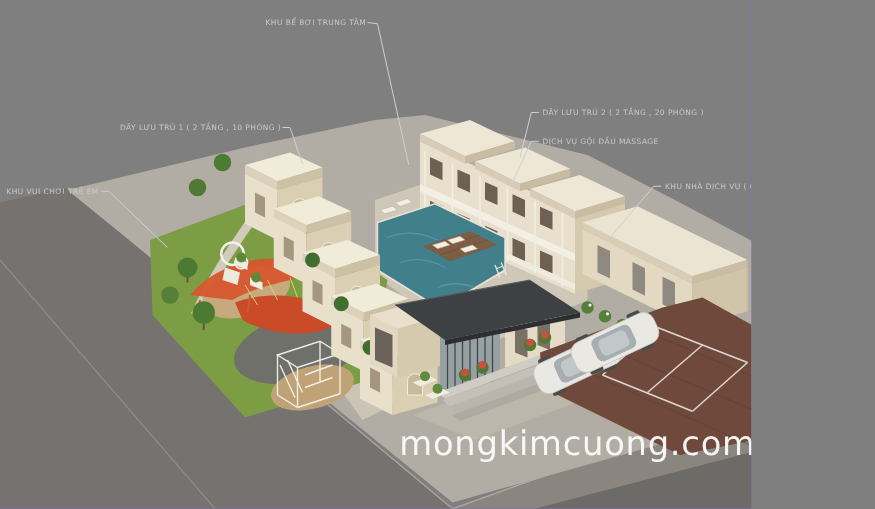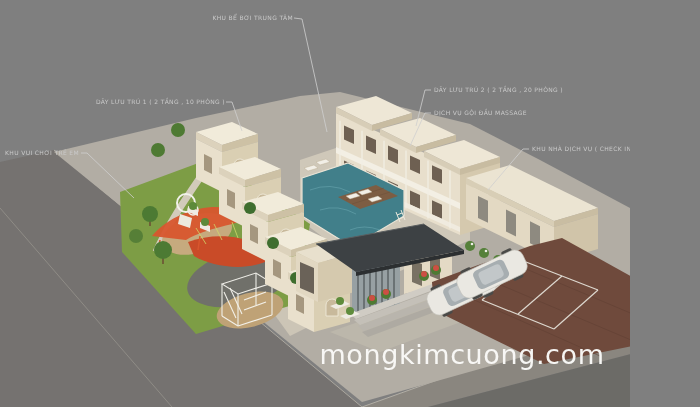--- a/index.html
+++ b/index.html
@@ -1,17 +1,17 @@
 <!DOCTYPE html>
 <html><head>
 <meta charset="utf-8">
 <style>
   html,body{margin:0;padding:0;background:#7f7f7f;}
   .stage{position:relative;width:601px;height:407px;overflow:hidden;background:#8b5cf6;
-         font-family:"DejaVu Sans","Liberation Sans",sans-serif;padding-left:29px;}
+         font-family:"DejaVu Sans","Liberation Sans",sans-serif;}
   svg{position:absolute;left:0;top:0;}
   .anno{font-size:6px;letter-spacing:.35px;fill:#c9c9c9;}
   .wm{font-size:27px;letter-spacing:.6px;fill:#fbfbf9;opacity:.96;}
   .leader{stroke:#cfcfcf;stroke-width:.8;fill:none;}
 </style>
 </head>
 <body>
 
 <div class="stage">
 <svg width="700" height="407" viewBox="0 0 700 407">

